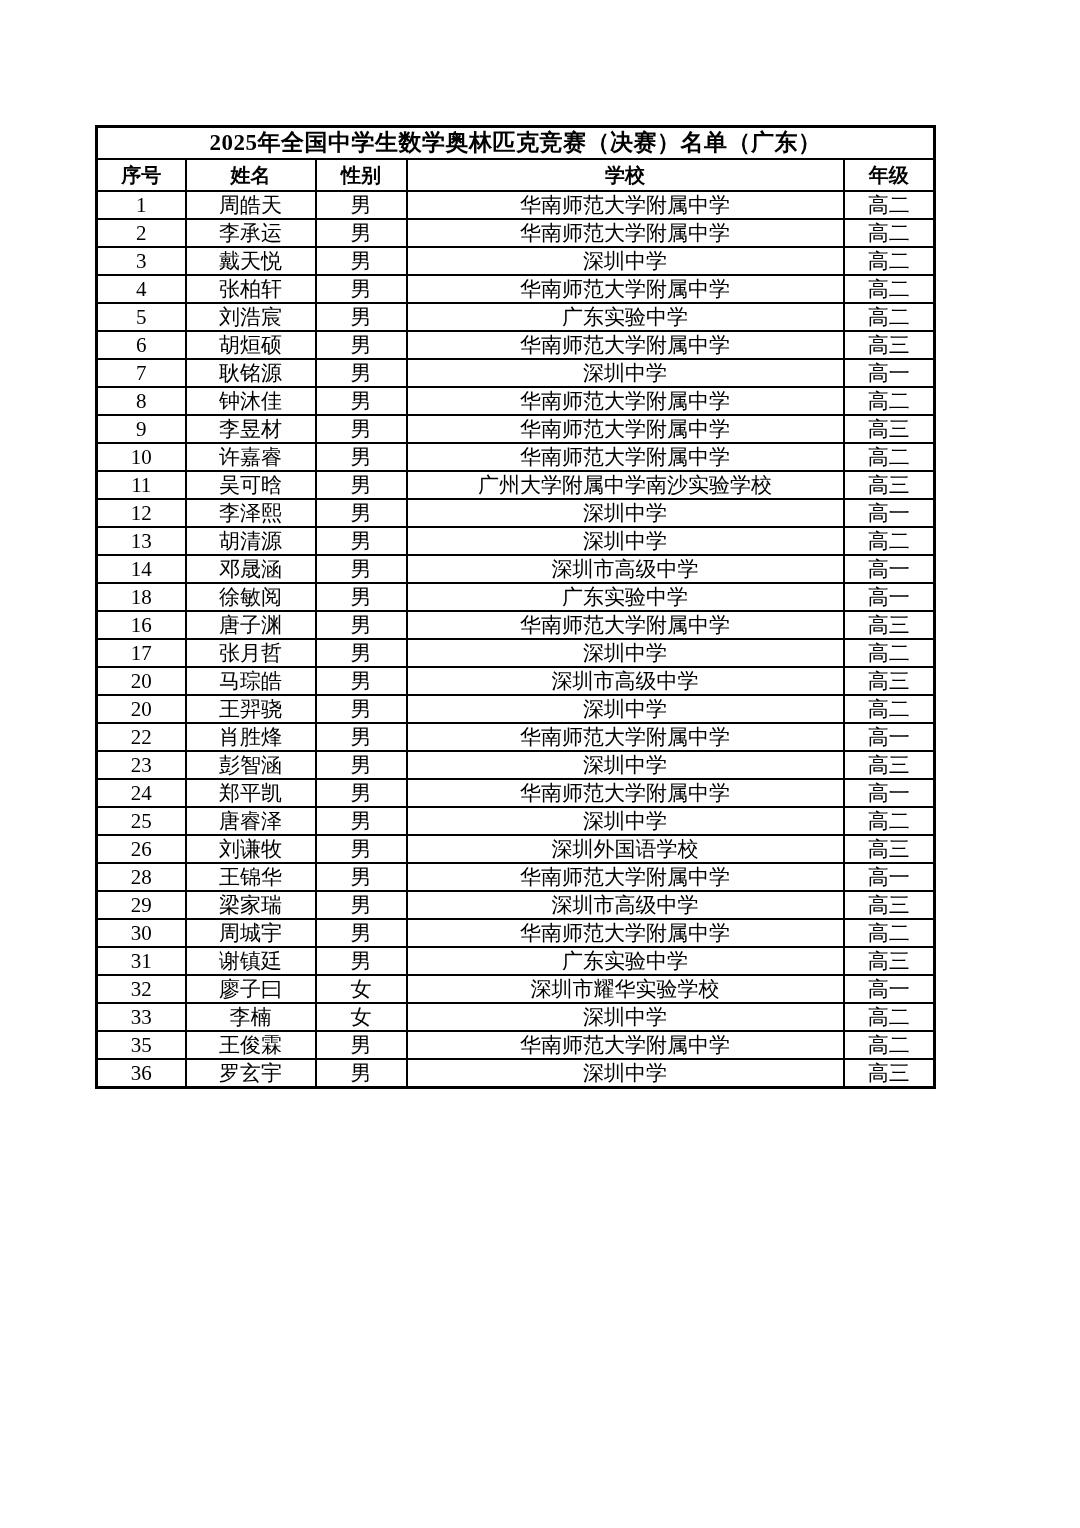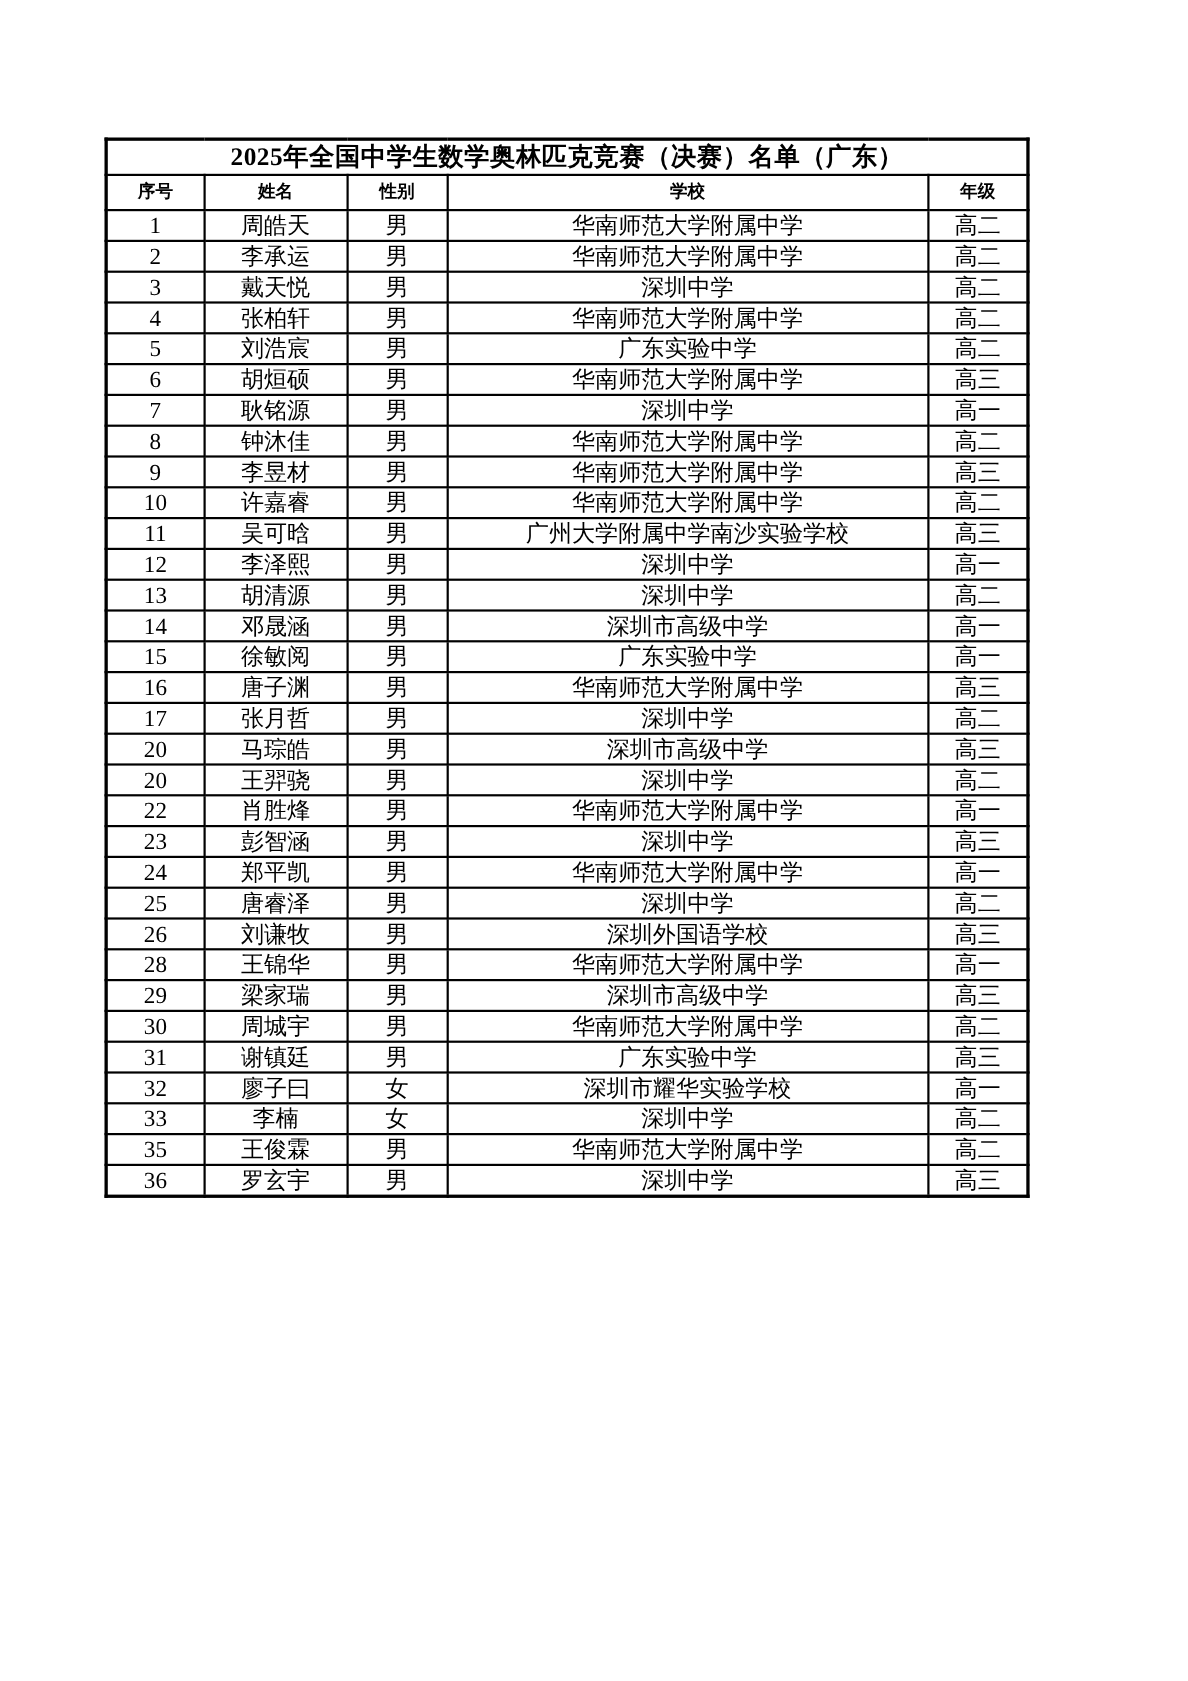--- a/index.html
+++ b/index.html
@@ -42,21 +42,21 @@
     white-space: nowrap;
   }
   tr.title-row th {
     height: 30px;
     font-size: 23px;
     font-weight: bold;
     letter-spacing: 0.5px;
   }
   tr.header-row th {
     height: 30px;
-    font-size: 16px;
+    font-size: 20px;
     font-weight: bold;
   }
   tbody tr {
     height: 28px;
   }
   col.c-no     { width: 89px; }
   col.c-name   { width: 130px; }
   col.c-gender { width: 91px; }
   col.c-school { width: 437px; }
   col.c-grade  { width: 91px; }
@@ -178,21 +178,21 @@
           <td>高二</td>
         </tr>
         <tr>
           <td>14</td>
           <td>邓晟涵</td>
           <td>男</td>
           <td>深圳市高级中学</td>
           <td>高一</td>
         </tr>
         <tr>
-          <td>15</td>
+          <td>18</td>
           <td>徐敏阅</td>
           <td>男</td>
           <td>广东实验中学</td>
           <td>高一</td>
         </tr>
         <tr>
           <td>16</td>
           <td>唐子渊</td>
           <td>男</td>
           <td>华南师范大学附属中学</td>

